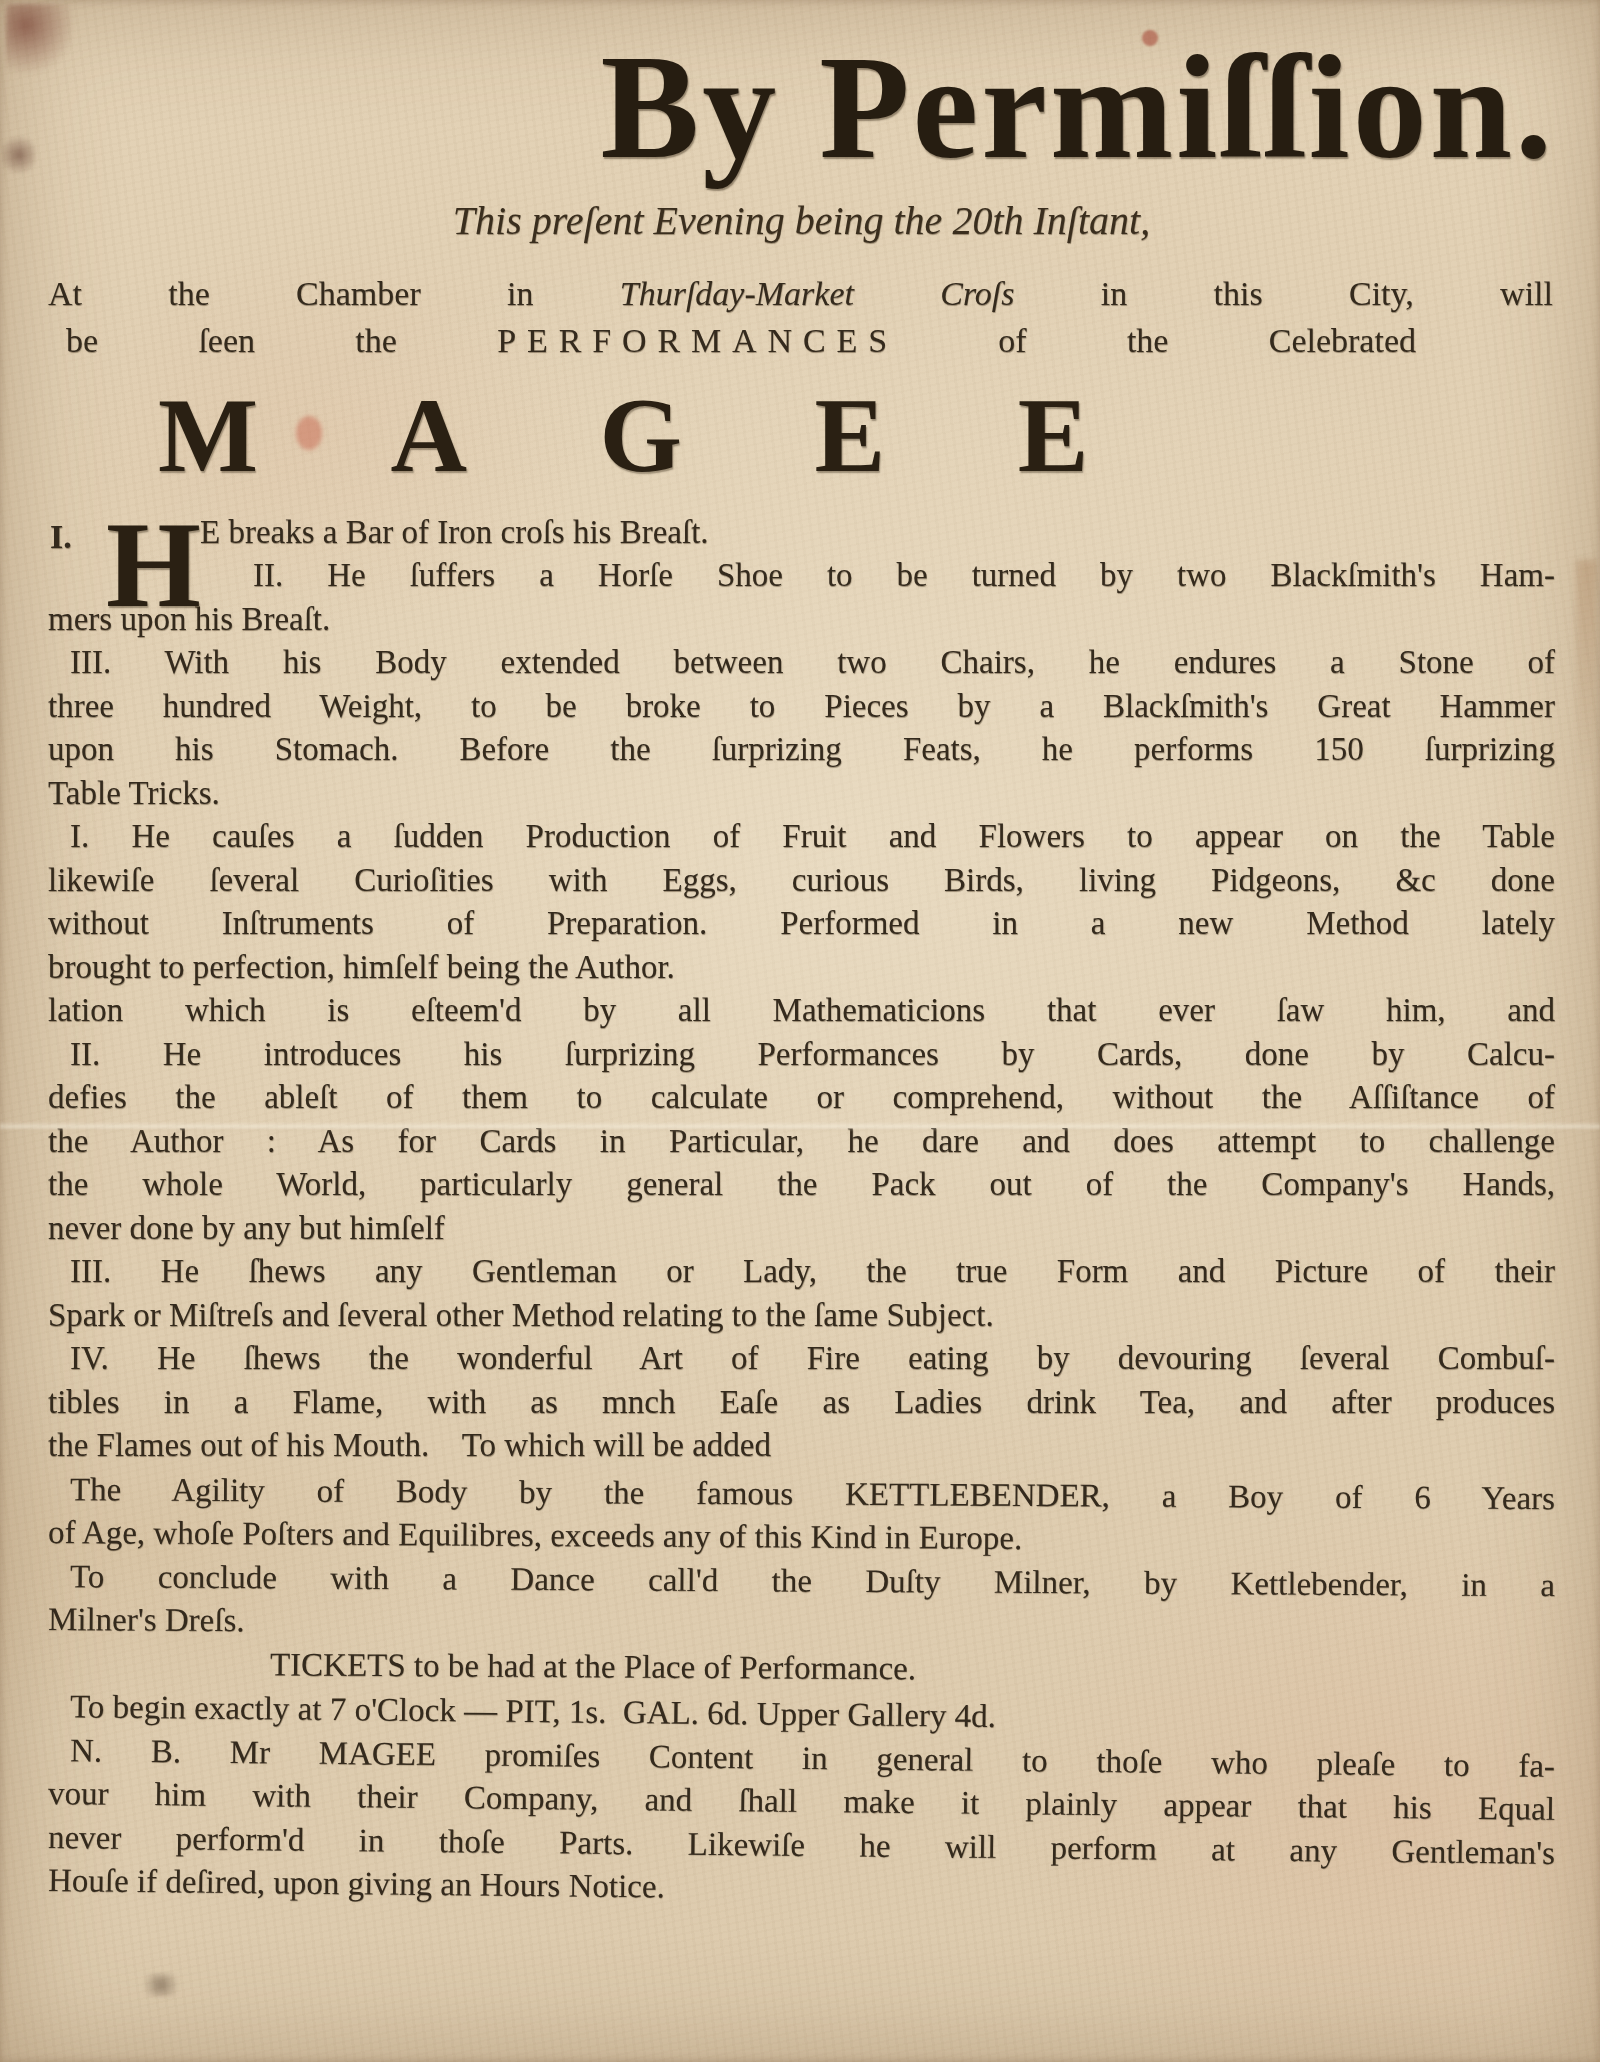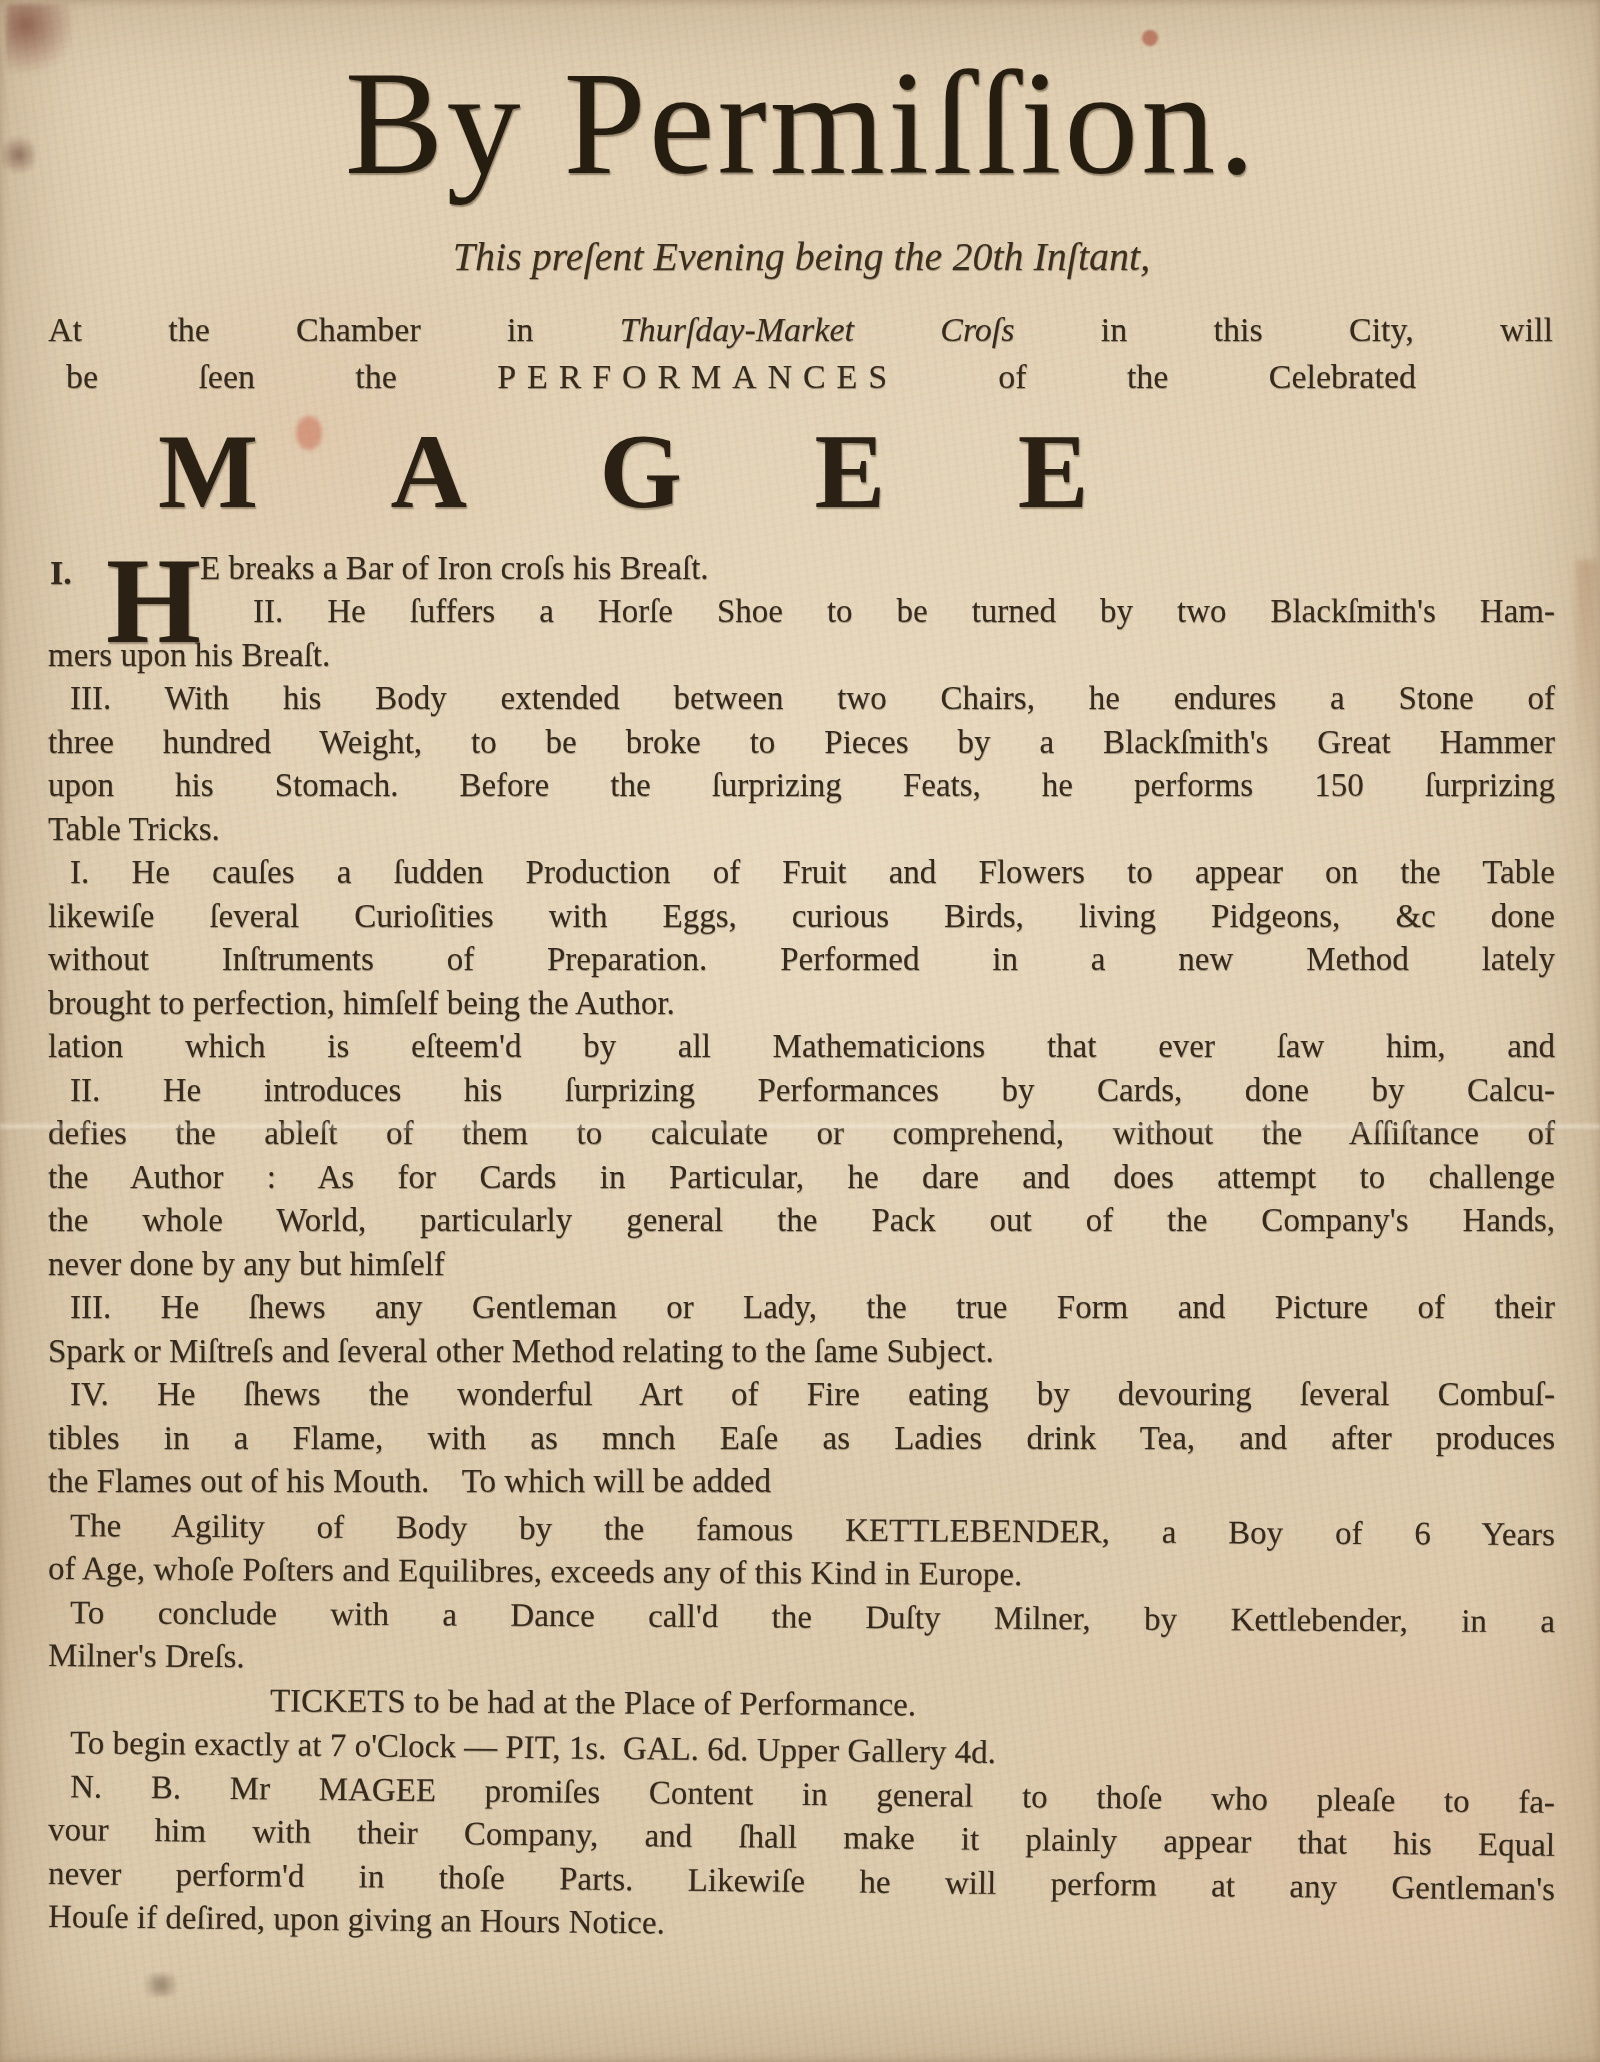--- a/index.html
+++ b/index.html
@@ -19,26 +19,26 @@
       repeating-linear-gradient(83deg, rgba(120,95,60,0.035) 0 3px, transparent 3px 9px),
       repeating-linear-gradient(-12deg, rgba(140,110,70,0.03) 0 2px, transparent 2px 7px),
       linear-gradient(#e3d2b6,#ddcbae);
     box-shadow:
       inset 0 0 110px rgba(110,80,45,.34),
       inset 0 0 10px rgba(90,60,35,.28);
     padding:30px 45px 0 48px;
   }
   .content{color:#342a1d;text-shadow:0.4px 0.6px 0.8px rgba(60,45,25,0.45);}
   .title{
-    text-align:center;font-size:148px;font-weight:normal;line-height:1.05;
-    color:#261d11;letter-spacing:3px;margin-top:16px;
+    text-align:right;font-size:148px;font-weight:bold;line-height:1.05;
+    color:#261d11;letter-spacing:3px;margin-top:0;
     text-shadow:1px 1.5px 1.5px rgba(50,38,20,0.45);
   }
   .subtitle{
-    text-align:center;font-style:italic;font-size:40px;margin-top:32px;color:#3a2e1e;
+    text-align:center;font-style:italic;font-size:40px;margin-top:12px;color:#3a2e1e;
   }
   .intro{margin-top:26px;font-size:34px;line-height:47px;}
   .intro-line{width:1505px;text-align:justify;text-align-last:justify;}
   .intro-line2{width:1350px;margin-left:18px;}
   .caps-spread{letter-spacing:0.32em;}
   .headliner{
     font-size:106px;font-weight:600;color:#2a2013;letter-spacing:1.25em;
     text-align:left;padding-left:110px;margin-top:14px;line-height:1.1;
     text-shadow:1px 1.5px 1.5px rgba(50,38,20,0.4);
   }

